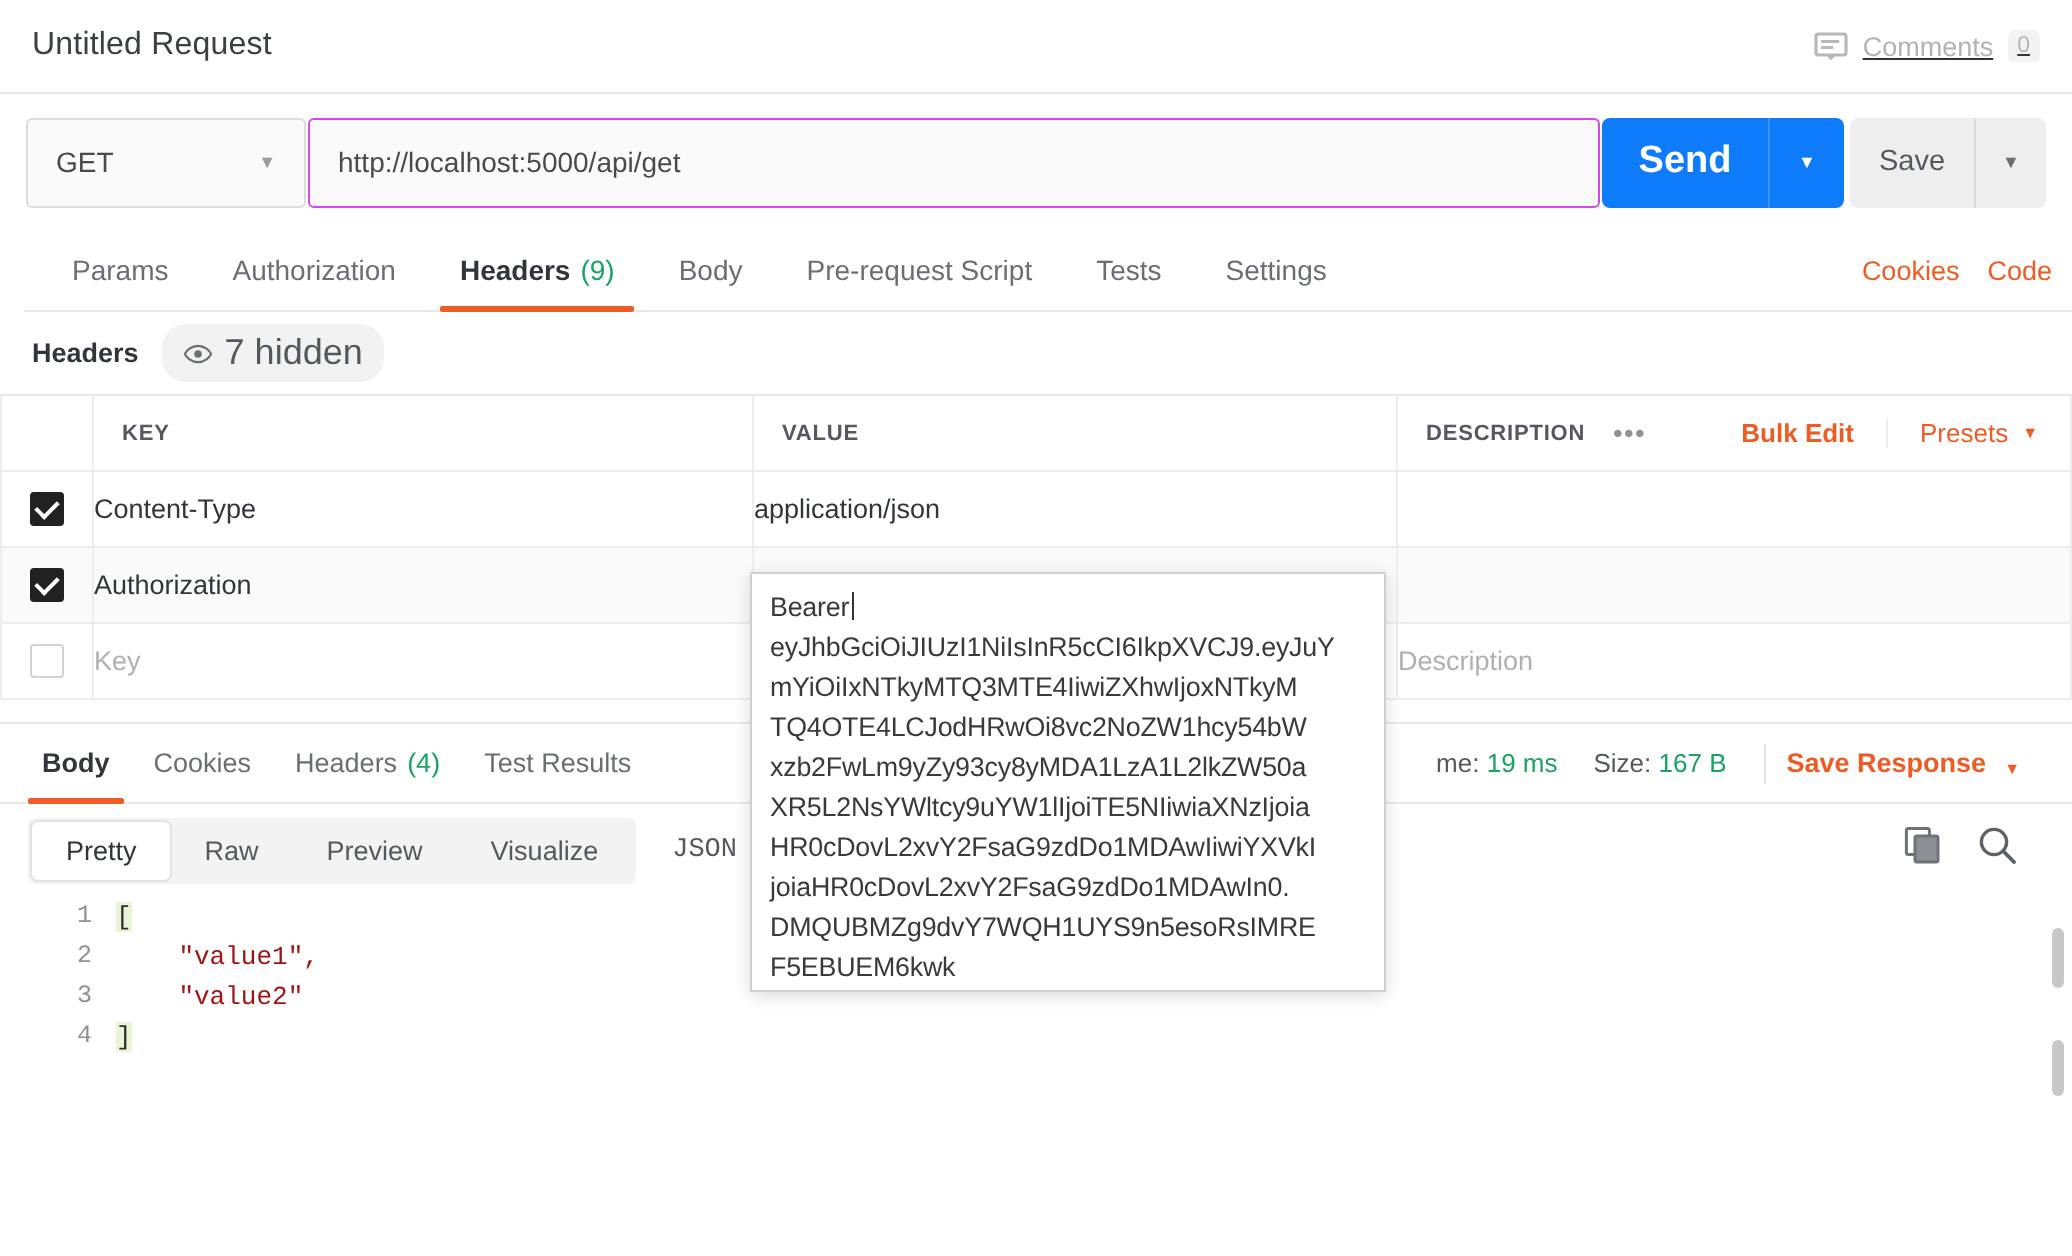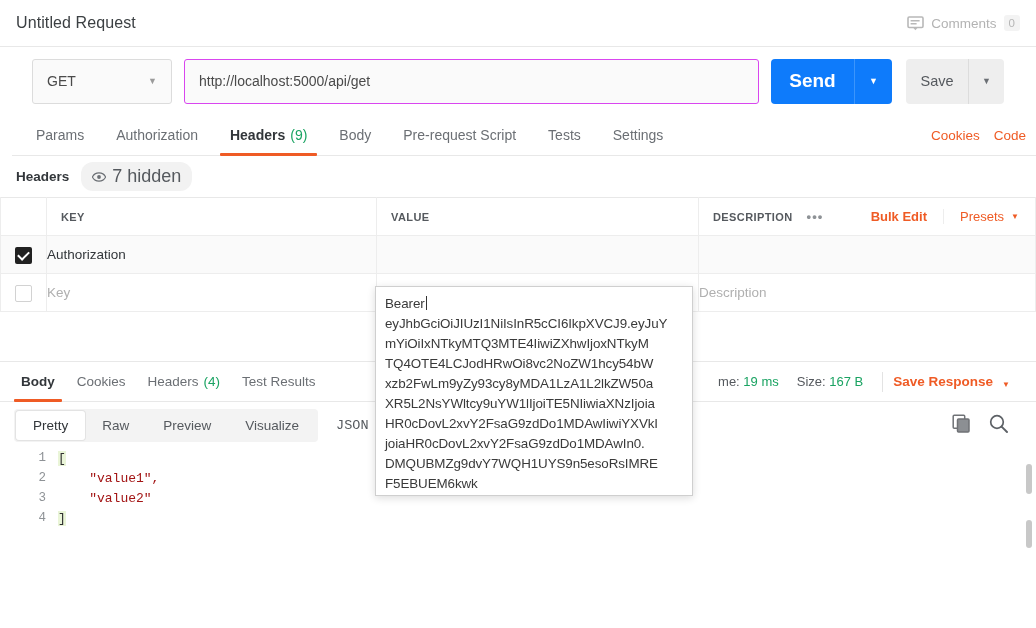--- a/index.html
+++ b/index.html
@@ -14,33 +14,33 @@
 
   
   .titlebar {
     height: 47px;
     display: flex; align-items: center;
     padding: 0 16px;
     border-bottom: 1px solid #e8e8e8;
     background: #fff;
   }
   .req-title { font-size: 16px; color: #3c4043; letter-spacing: .1px; }
-  .titlebar-right { margin-left: auto; display: flex; align-items: center; gap: 7px; }
+  .titlebar-right { margin-left: auto; display: flex; align-items: center; gap: 7px; text-decoration: underline; }
   .comments-icon { width: 17px; height: 15px; position: relative; display:inline-block; }
   .comments-icon svg { display:block; }
   .comments-label { font-size: 13.5px; color: #b3b3b3; }
   .comments-count {
     font-size: 11.5px; color: #b6b6b6; background: #f3f3f3;
     border-radius: 3px; padding: 1px 5px; line-height: 14px;
   }
 
   
   .urlbar {
     height: 68px; display: flex; align-items: center;
-    padding: 0 32px; gap: 12px; background: #fff;
+    padding: 0 13px; gap: 1px; background: #fff;
   }
   .method-select {
     width: 140px; height: 45px;
     border: 1px solid #dcdcdc; border-radius: 3px;
     background: #fafafa;
     display: flex; align-items: center; padding: 0 14px;
     font-size: 14px; color: #4a4a4a; cursor: pointer;
   }
   .method-select .caret { margin-left: auto; color: #9b9b9b; font-size: 9px; }
   .url-input {
@@ -330,20 +330,28 @@
               <span class="presets">
                 <span>Presets</span>
                 <span class="caret">▼</span>
               </span>
             </span>
           </div>
         </th>
       </tr>
     </thead>
     <tbody>
+      <tr>
+        <td class="chkcell">
+          <span class="chk"></span>
+        </td>
+        <td class="cellpad">Content-Type</td>
+        <td class="cellpad">application/json</td>
+        <td class="cellpad"></td>
+      </tr>
       <tr class="row-auth">
         <td class="chkcell">
           <span class="chk"></span>
         </td>
         <td class="cellpad">Authorization</td>
         <td class="cellpad"></td>
         <td class="cellpad"></td>
       </tr>
       <tr class="row-empty">
         <td class="chkcell">

